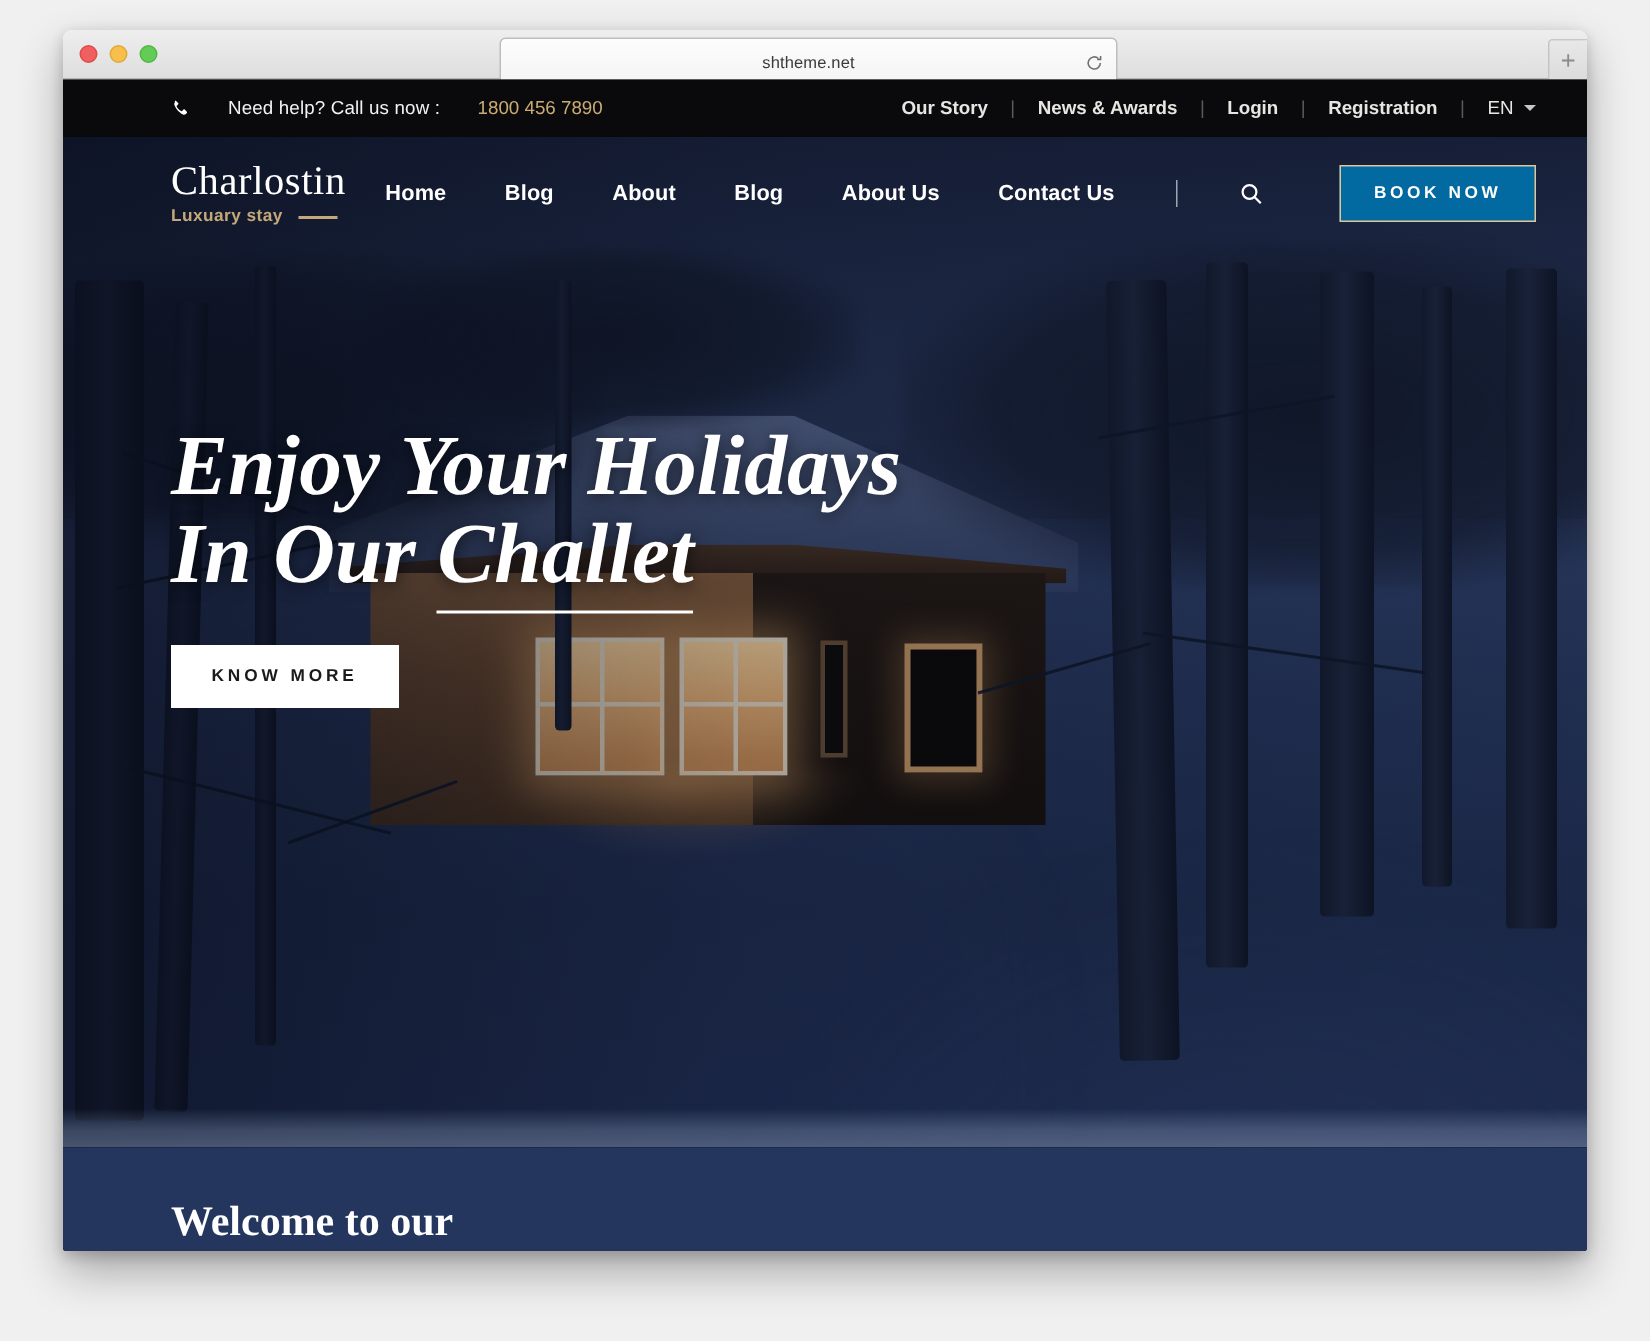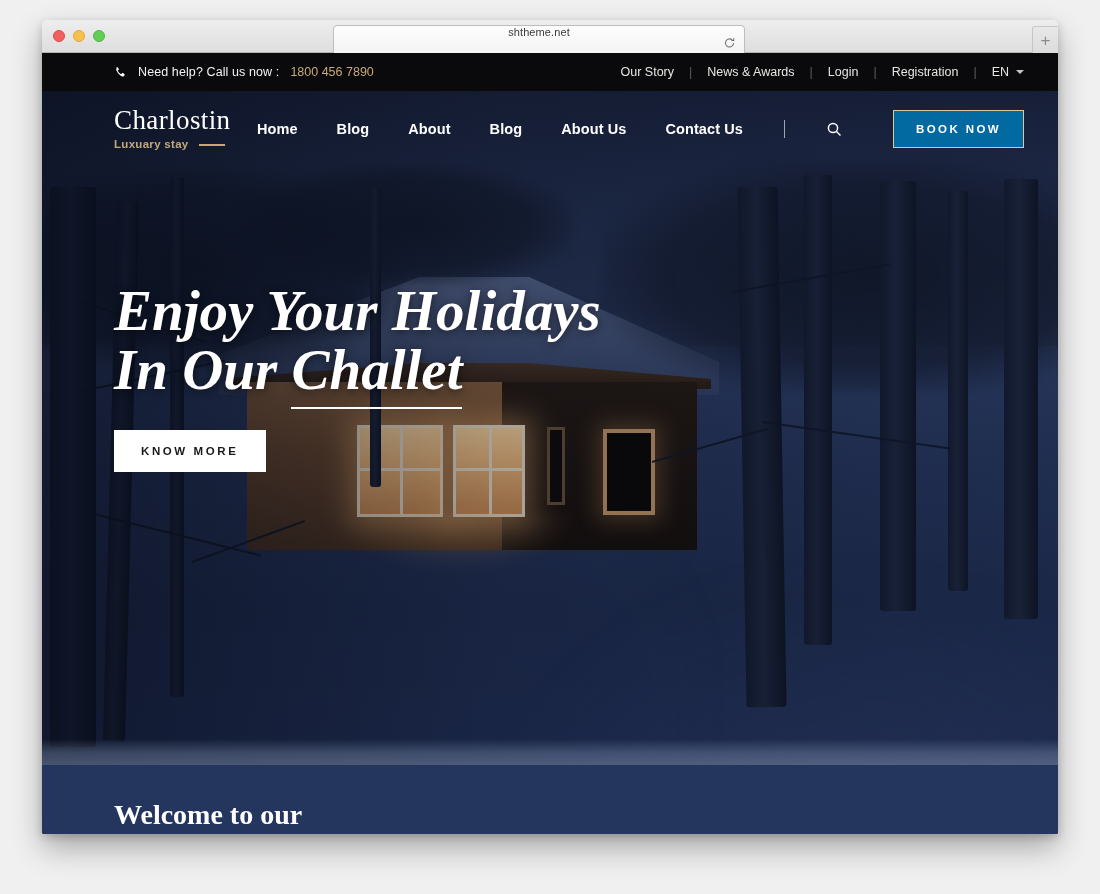--- a/index.html
+++ b/index.html
@@ -47,20 +47,21 @@
   .url-bar {
     position: absolute;
     left: 291px;
     top: 5px;
     width: 412px;
     height: 33px;
     background: linear-gradient(180deg,#fdfdfd 0%,#f3f3f3 100%);
     border: 1px solid #bdbdbd;
     border-radius: 4px;
     display: flex;
+    align-items: center;
     justify-content: center;
   }
   .url-text {
     font-size: 11px;
     color: #3a3a3a;
     letter-spacing: 0.1px;
   }
   .reload-icon {
     position: absolute;
     right: 8px;
@@ -102,33 +103,33 @@
   .topbar {
     position: relative;
     z-index: 6;
     height: 38px;
     background: #0a0a0c;
     display: flex;
     align-items: center;
     padding: 0 34px 0 72px;
     font-size: 12.5px;
   }
-  .topbar-left { display: flex; align-items: center; gap: 11px; }
+  .topbar-left { display: flex; align-items: center; gap: 25px; }
   .phone-icon { width: 13px; height: 13px; color: #fff; display:block; }
   .help-text { color: #f2f2f2; letter-spacing: 0.1px; }
   .phone-number { color: #c9ab73; }
 
   .topbar-right {
     margin-left: auto;
     display: flex;
     align-items: center;
     color: #e8e6e2;
     font-size: 12.5px;
   }
-  .topbar-link { color: #e8e6e2; text-decoration: none; white-space: nowrap; }
+  .topbar-link { color: #e8e6e2; text-decoration: none; white-space: nowrap; font-weight: bold; }
   .topbar-sep { color: #5d5b59; margin: 0 15px; }
   .lang-wrap { display: flex; align-items: center; gap: 7px; }
   .caret-down {
     width: 0; height: 0;
     border-left: 4px solid transparent;
     border-right: 4px solid transparent;
     border-top: 4px solid #c9c7c4;
   }
 
   

